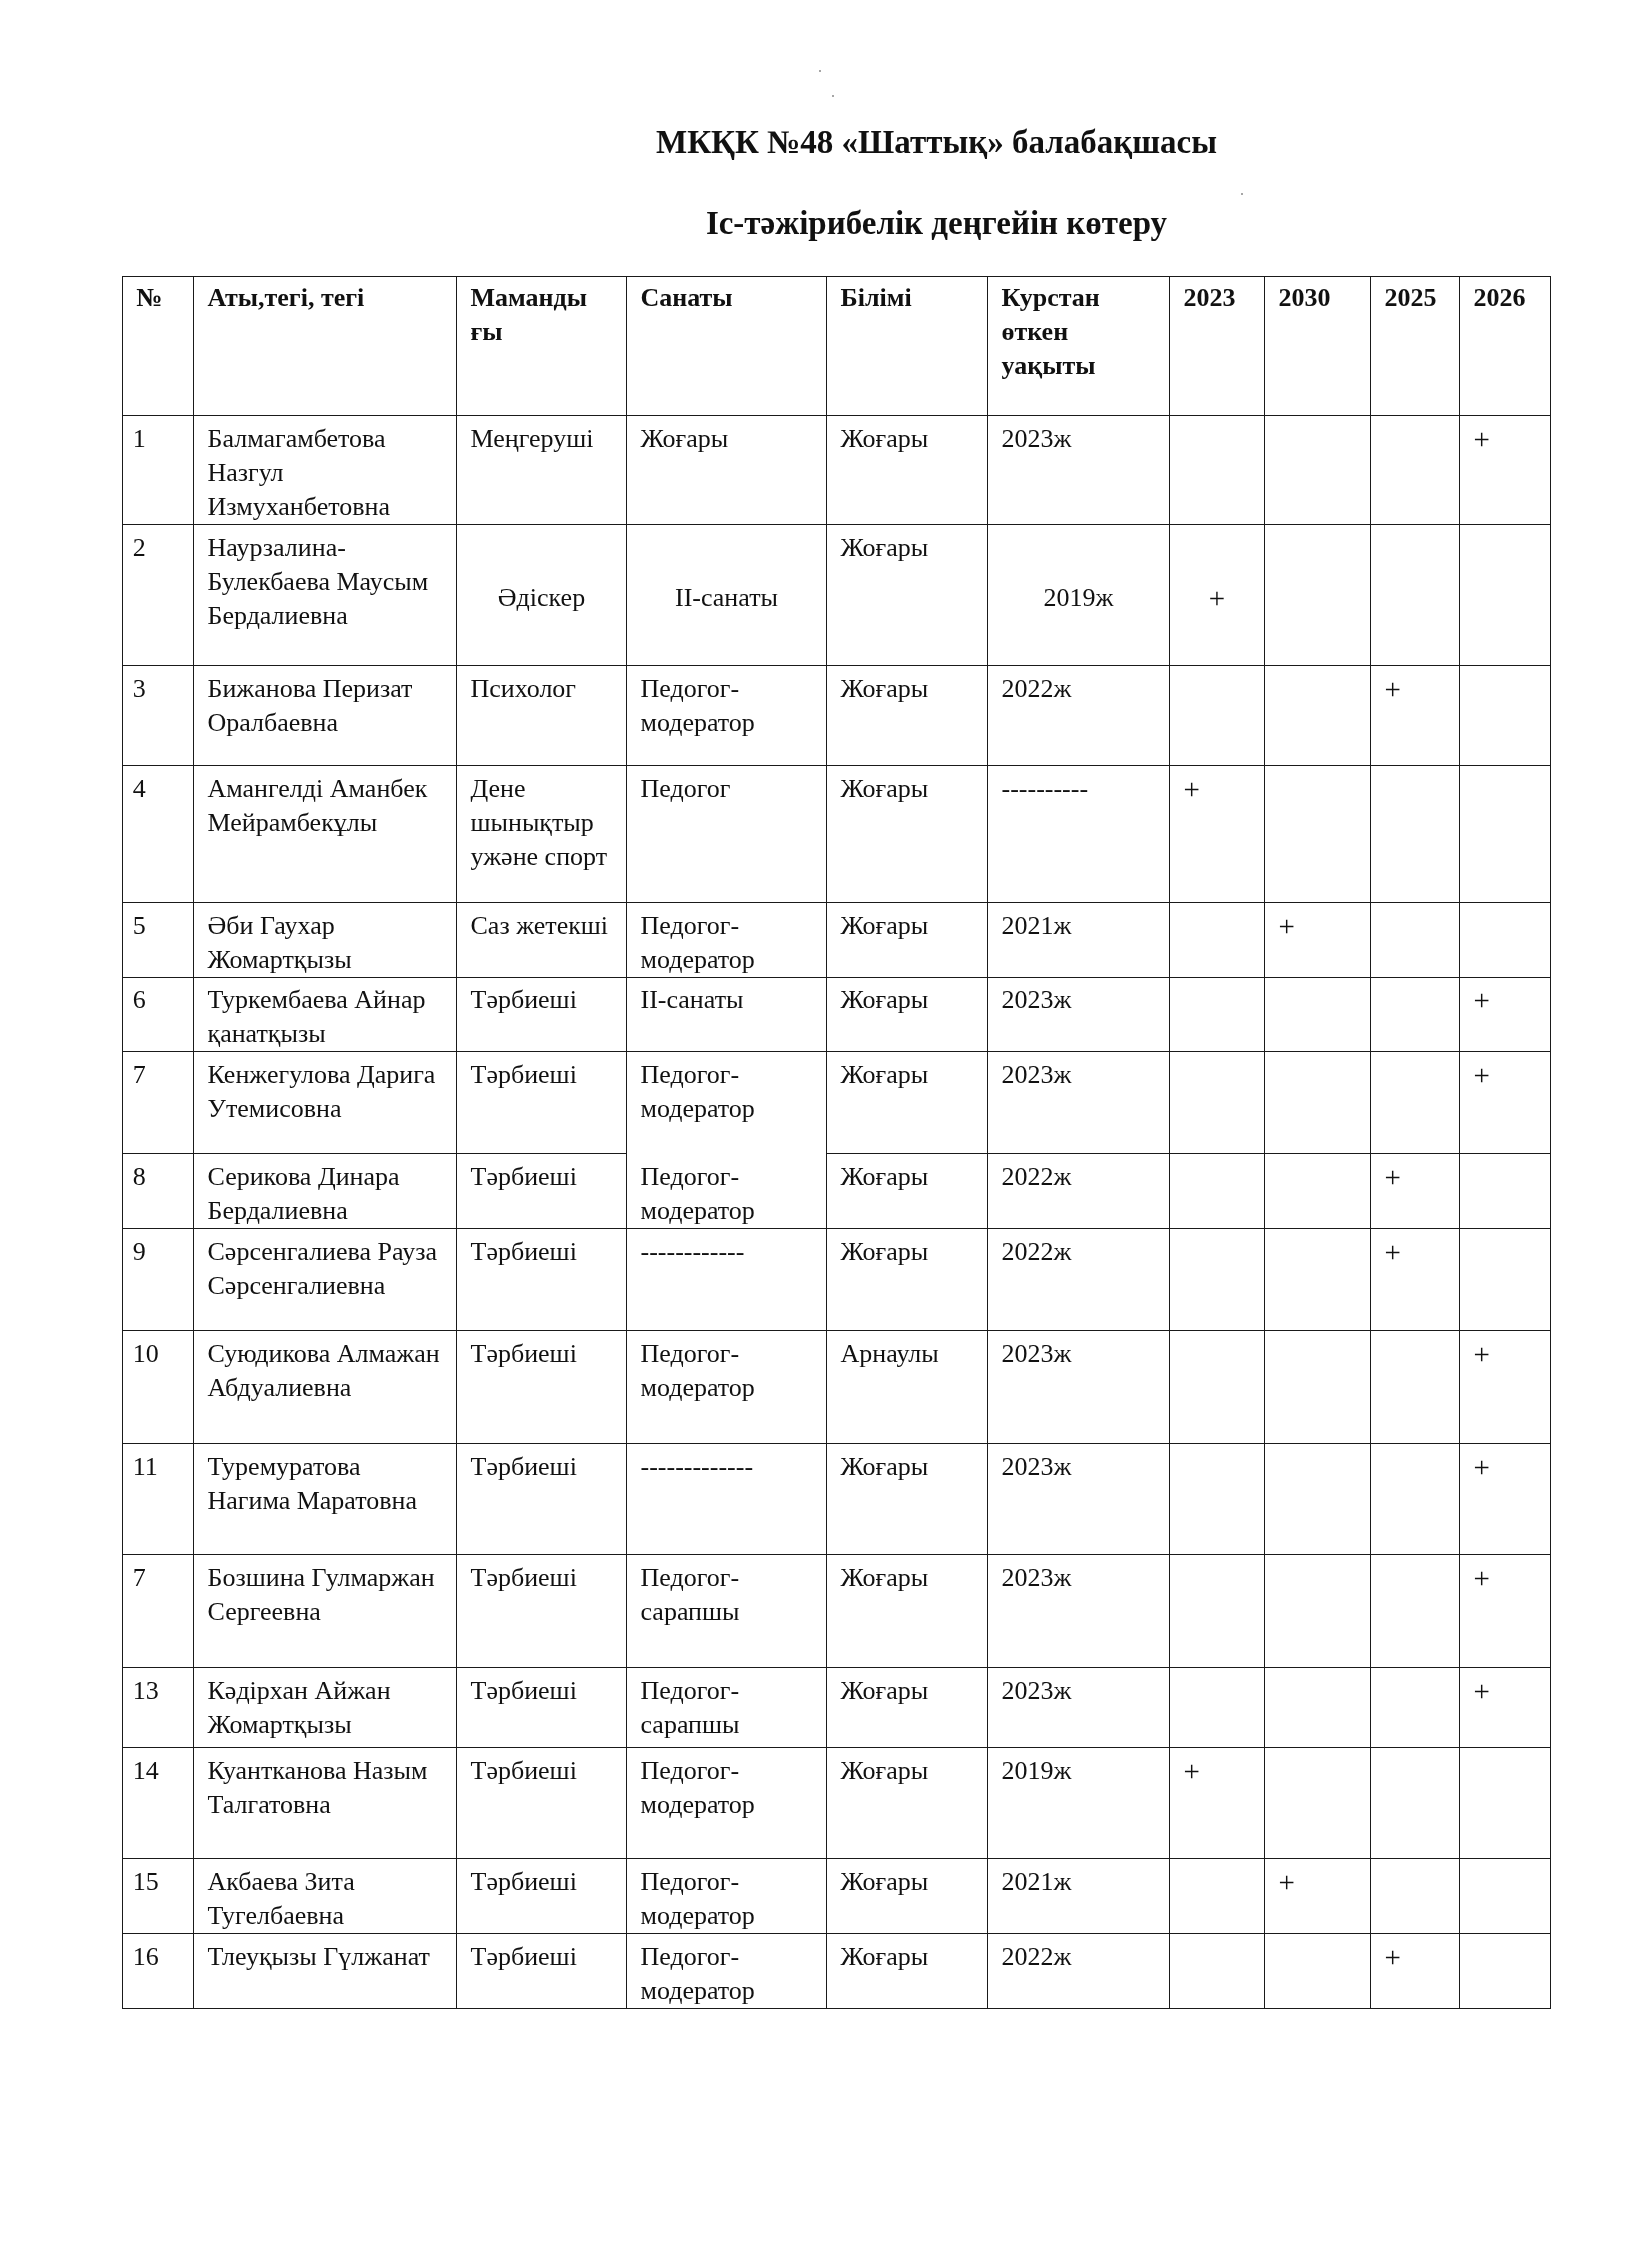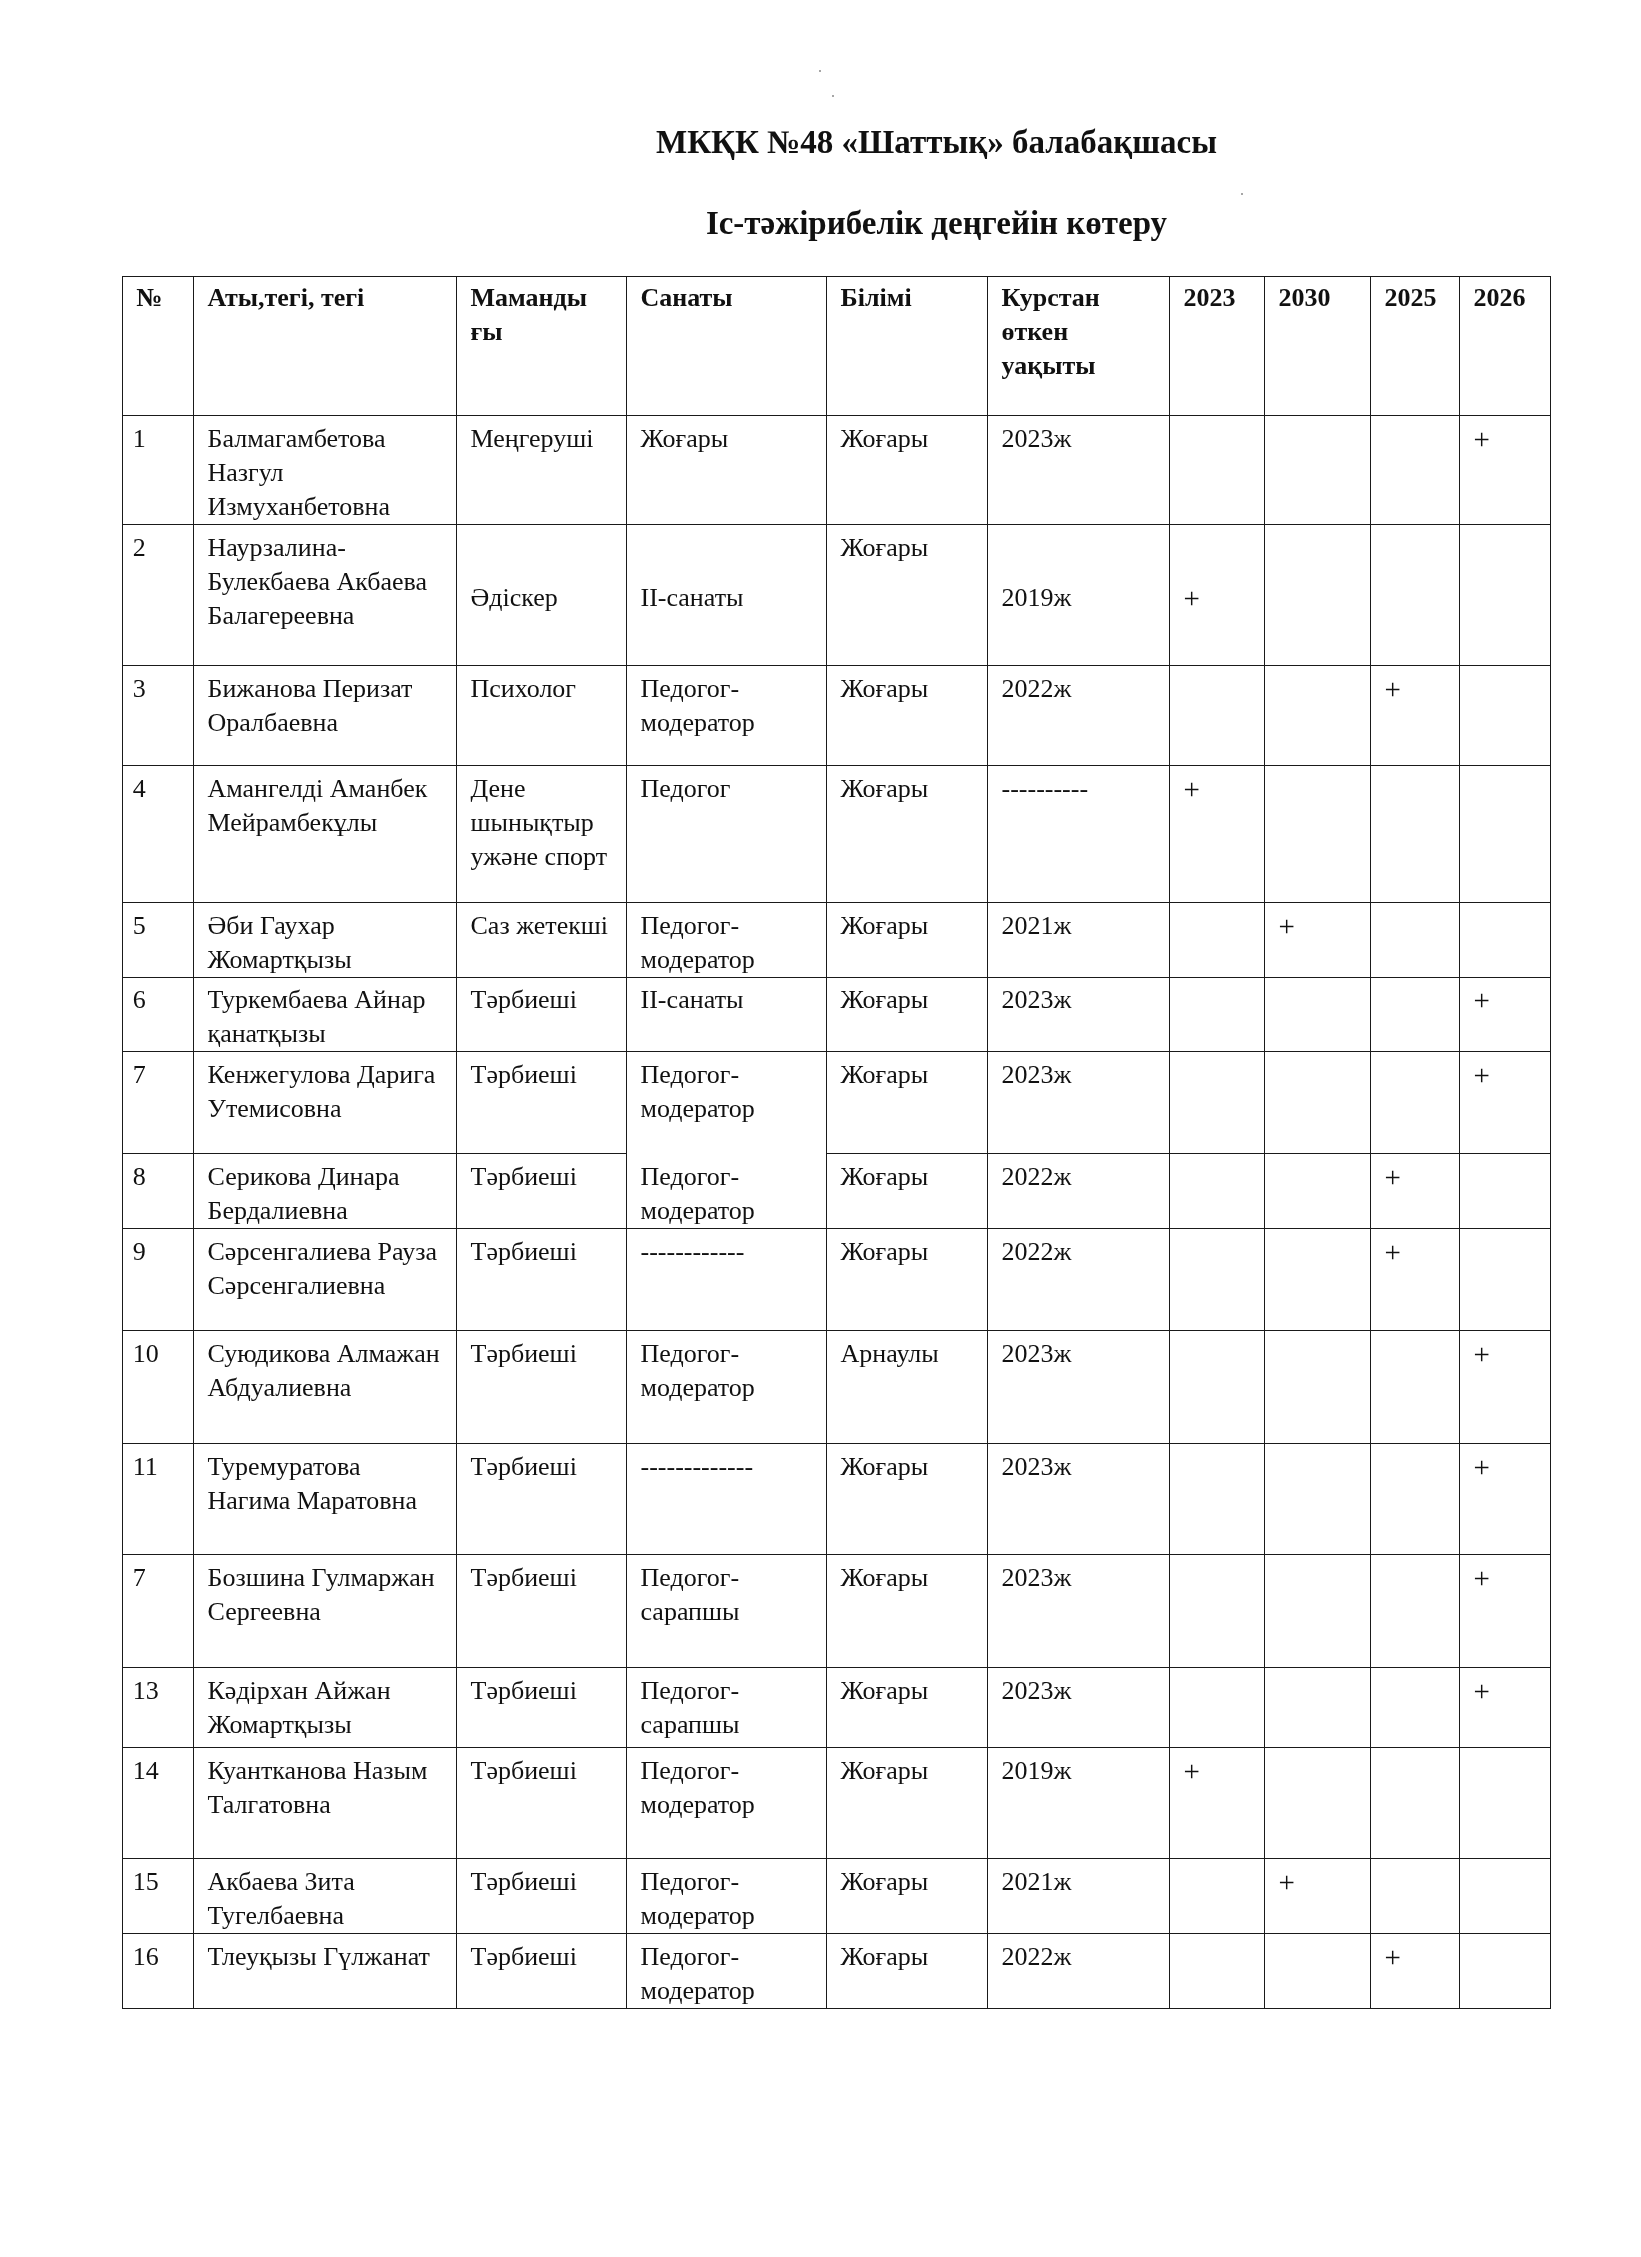--- a/index.html
+++ b/index.html
@@ -19,21 +19,21 @@
     width: 1427px;
   }
   td, th {
     border: 1.9px solid #1a1a1a; vertical-align: top; text-align: left;
     padding: 5.8px 13.5px 0 13.5px; font-size: 26px; line-height: 34px;
     font-weight: normal; overflow: hidden;
   }
   th { font-weight: bold; font-size: 26px; padding-top: 3.9px; }
   td.num { padding-left: 9.7px; }
   td.plus { font-size: 29px; }
-  td.mid { vertical-align: middle; }
+  td.mid { vertical-align: middle; text-align: center; }
   tr.hdr { height: 139px; }
   .scan-dot { position: absolute; width: 1.9px; height: 1.9px; background: #888; border-radius: 1px; }
 </style>
 </head>
 <body>
 
 <div class="title title1">МКҚК №48 «Шаттық» балабақшасы</div>
 <div class="title title2">Іс-тәжірибелік деңгейін көтеру</div>
 
 <span class="scan-dot" style="left:819px;top:70px"></span>
@@ -75,21 +75,21 @@
         <td>Жоғары</td>
         <td>Жоғары</td>
         <td>2023ж</td>
         <td class="plus"></td>
         <td class="plus"></td>
         <td class="plus"></td>
         <td class="plus">+</td>
       </tr>
       <tr style="height: 141px;">
         <td class="num">2</td>
-        <td>Наурзалина-Булекбаева Акбаева Балагереевна</td>
+        <td>Наурзалина-Булекбаева Маусым Бердалиевна</td>
         <td class="mid">Әдіскер</td>
         <td class="mid">ІІ-санаты</td>
         <td>Жоғары</td>
         <td class="mid">2019ж</td>
         <td class="plus mid">+</td>
         <td class="plus mid"></td>
         <td class="plus mid"></td>
         <td class="plus mid"></td>
       </tr>
       <tr style="height: 100px;">

